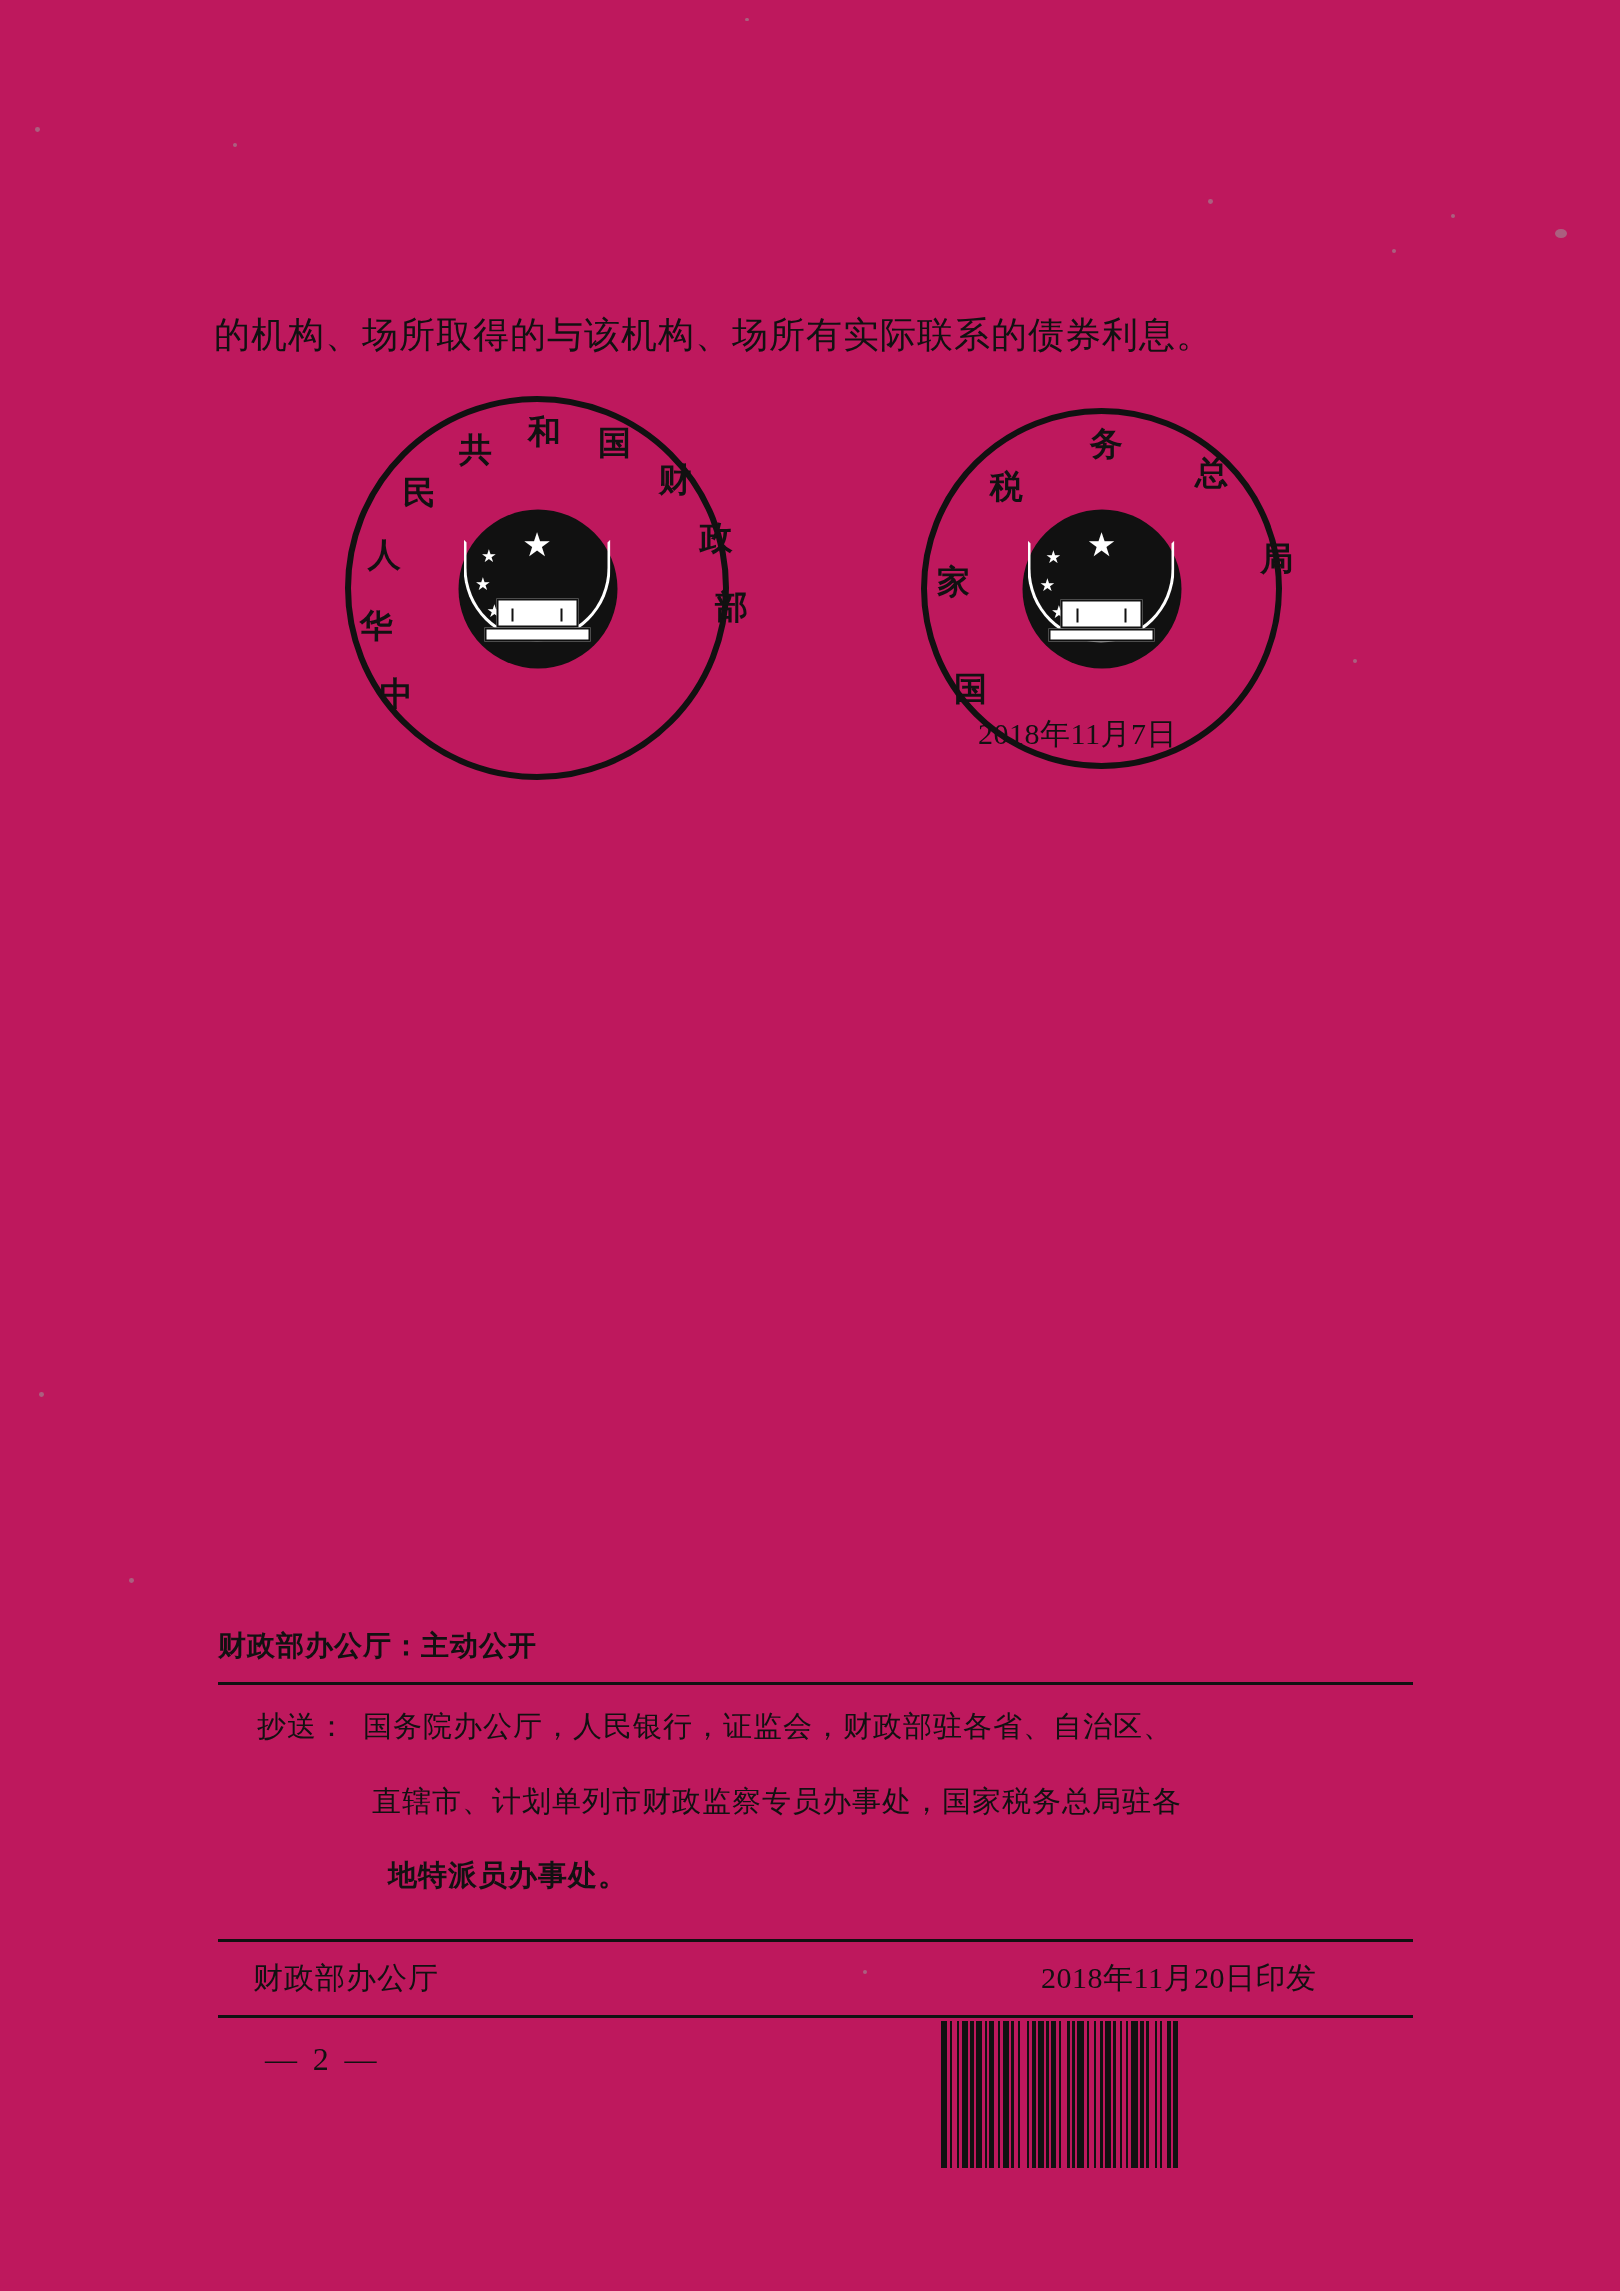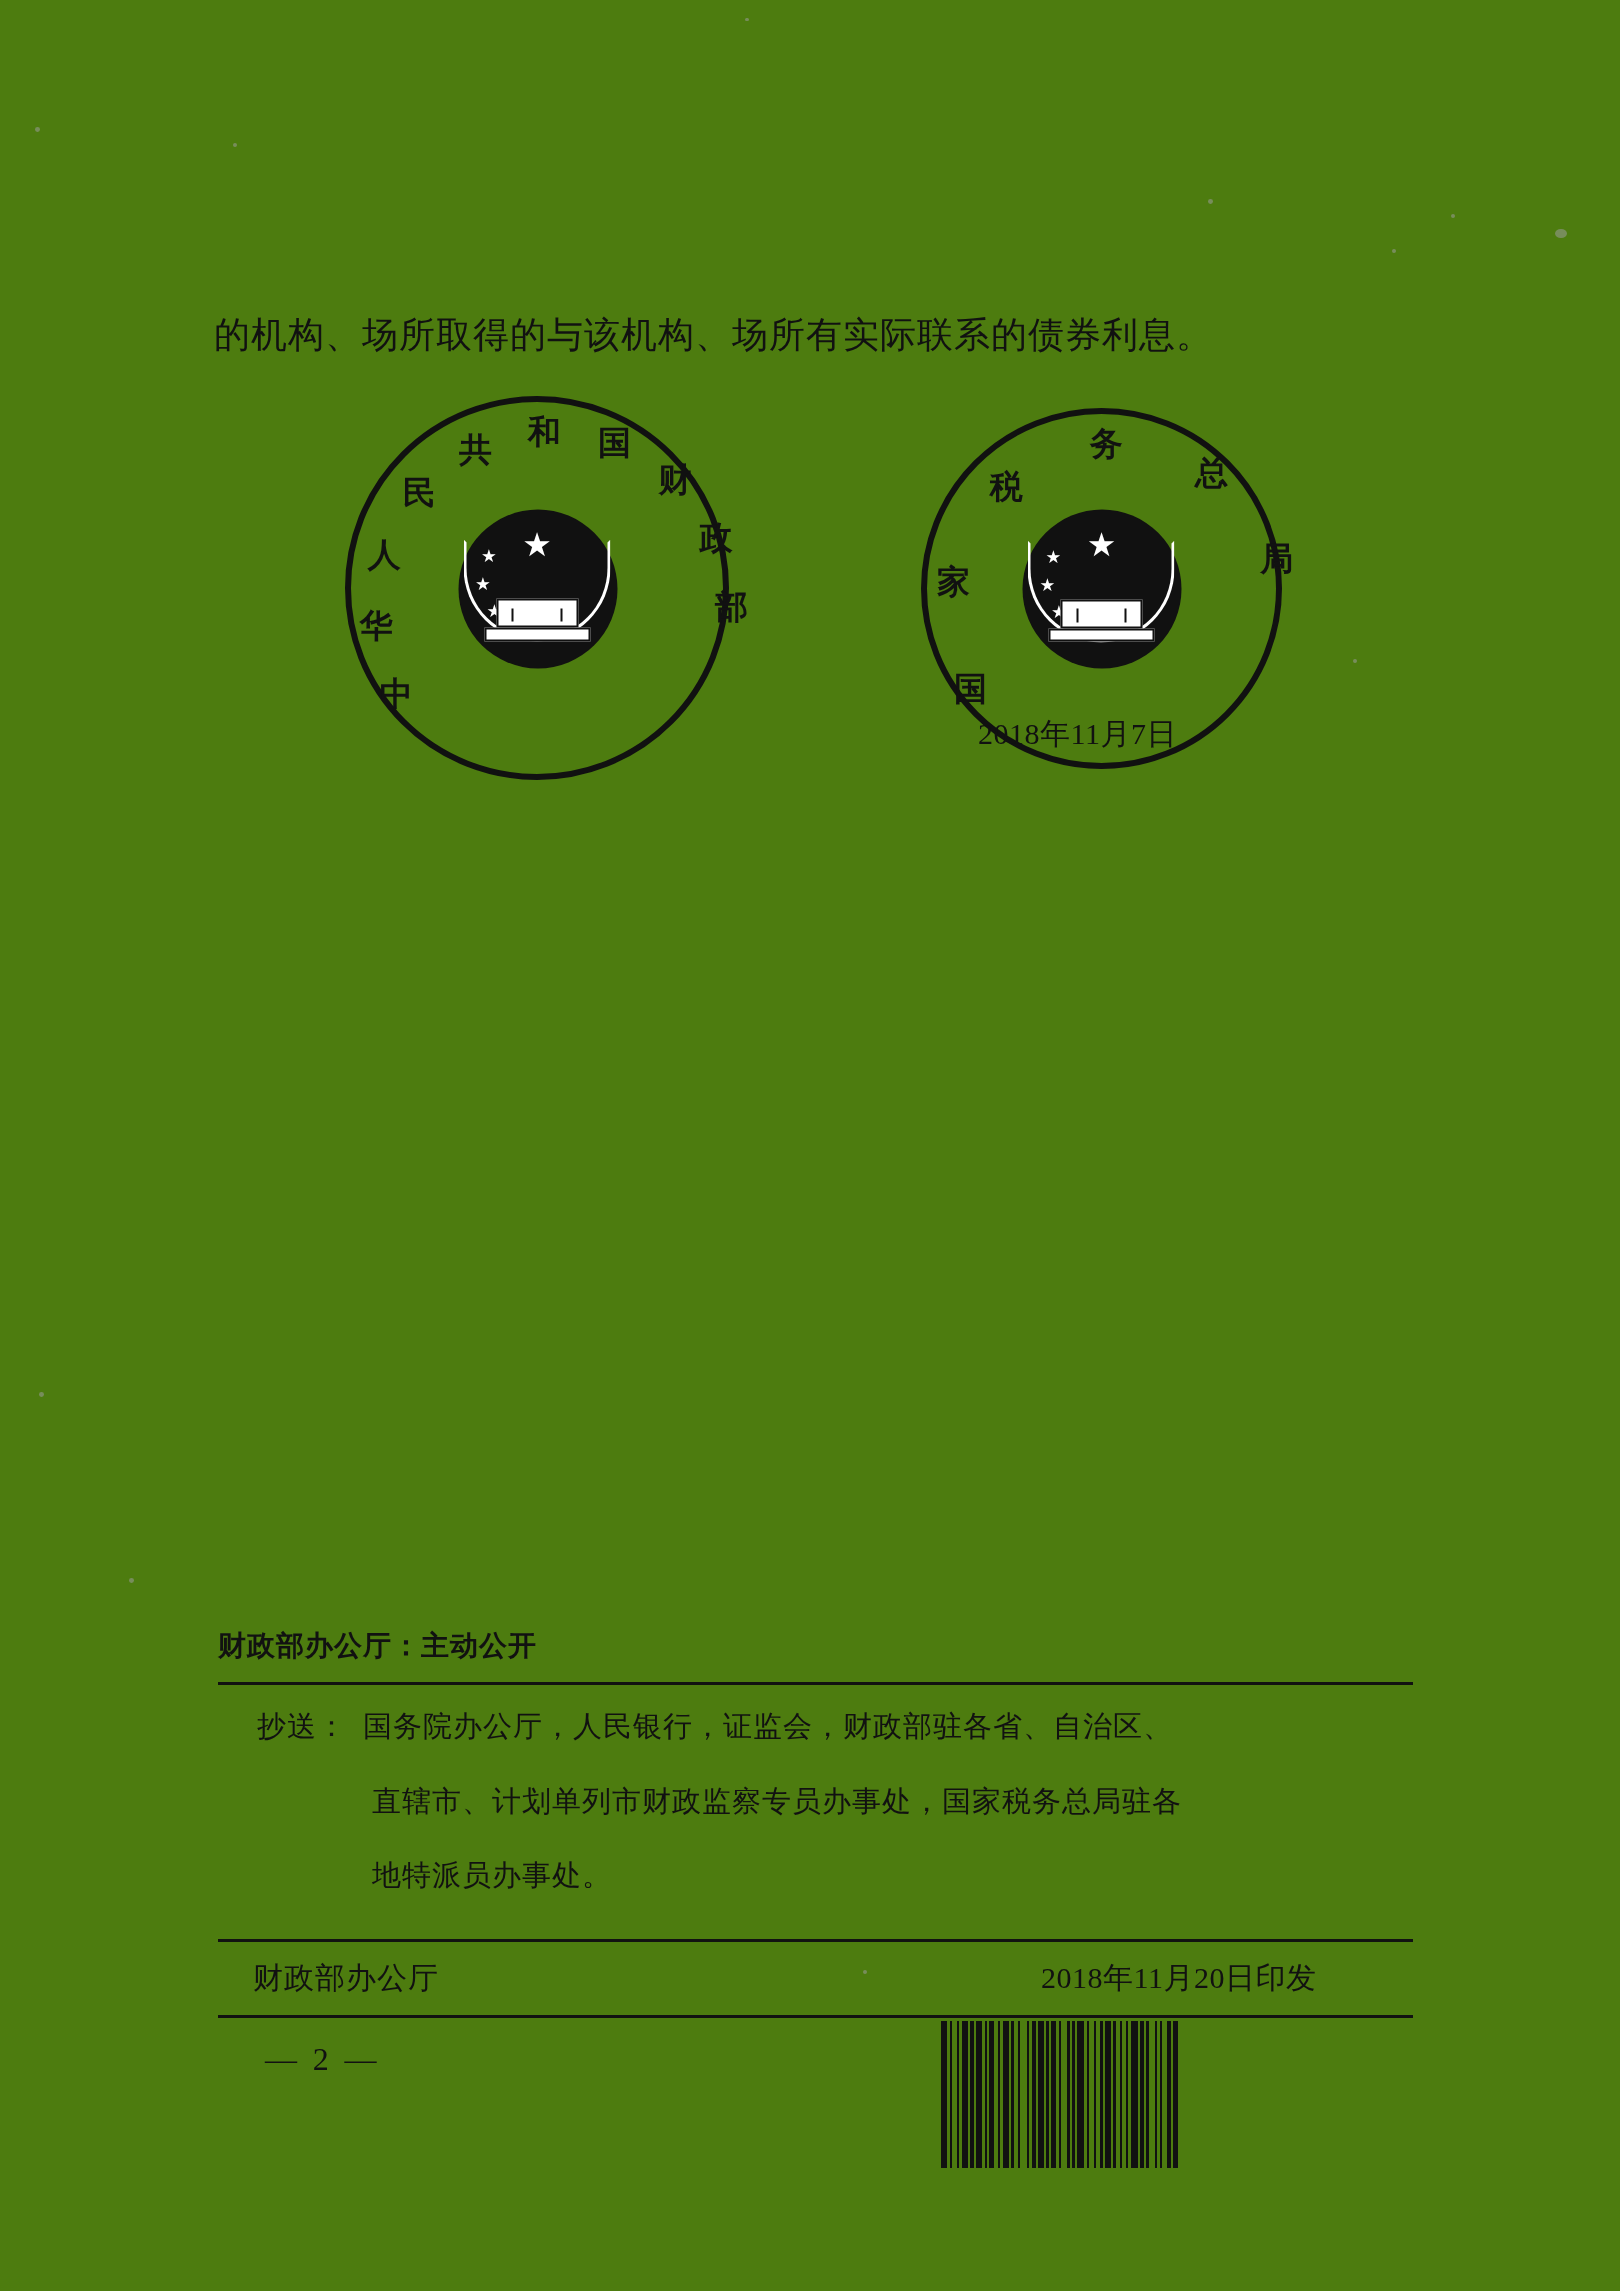--- a/index.html
+++ b/index.html
@@ -12,21 +12,21 @@
     height: 2292px;
     position: relative;
     font-family: "Liberation Serif", "DejaVu Serif", serif;
     color: #111111;
     overflow: hidden;
   }
 
   .page {
     position: absolute;
     inset: 0;
-    background: #4d7c0f;
+    background: #be185d;
   }
 
   
   .speck {
     position: absolute;
     background: #9a9a9a;
     border-radius: 50%;
     opacity: .55;
   }
 
@@ -174,21 +174,21 @@
   }
   .cc-line {
     position: absolute;
     left: 257px;
     font-size: 29px;
     letter-spacing: 1px;
     white-space: nowrap;
   }
   .cc-line.l1 { left: 363px; top: 1707px; }
   .cc-line.l2 { top: 1782px; left: 372px; }
-  .cc-line.l3 { top: 1856px; left: 372px; }
+  .cc-line.l3 { top: 1856px; left: 388px; font-weight: bold; }
 
   .issuer {
     position: absolute;
     left: 253px;
     top: 1958px;
     font-size: 30px;
     letter-spacing: 1px;
     white-space: nowrap;
   }
   .issue-date {

